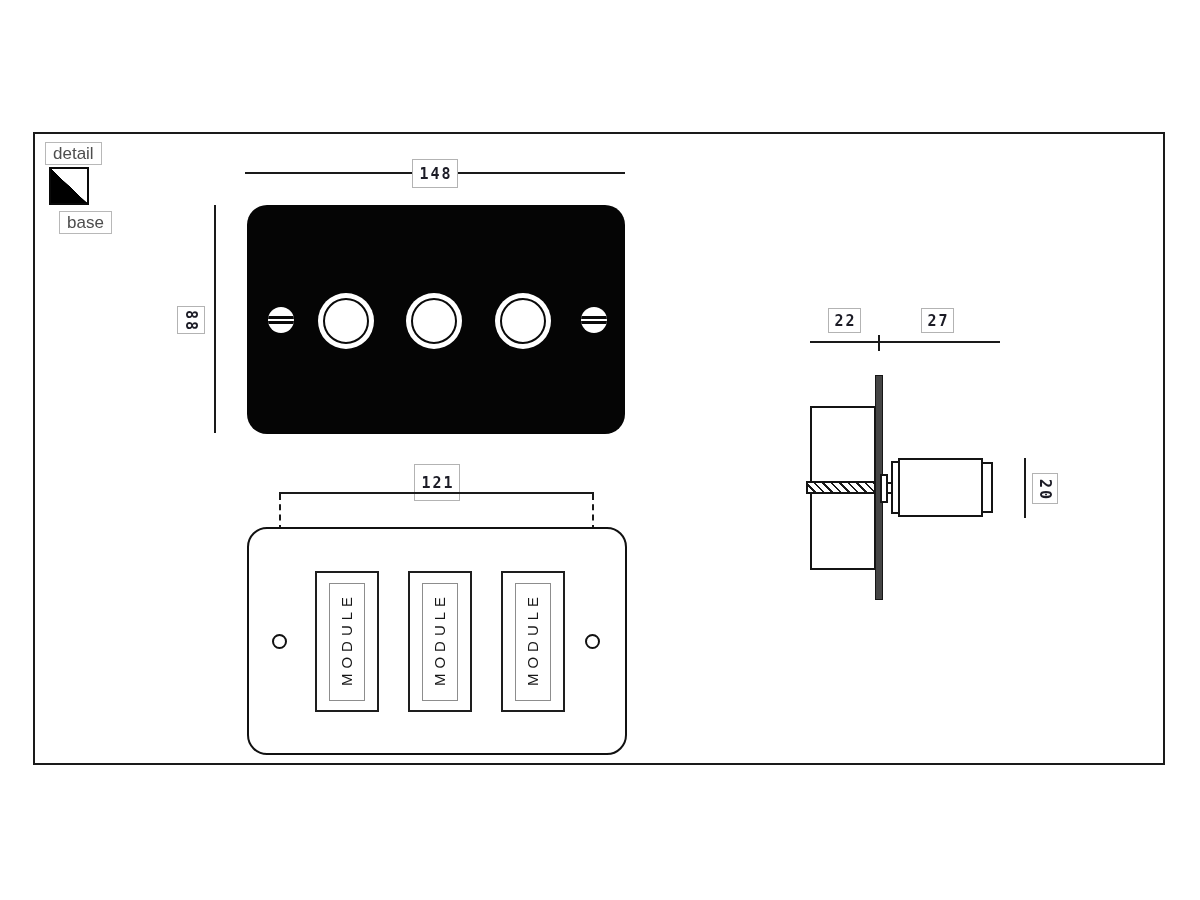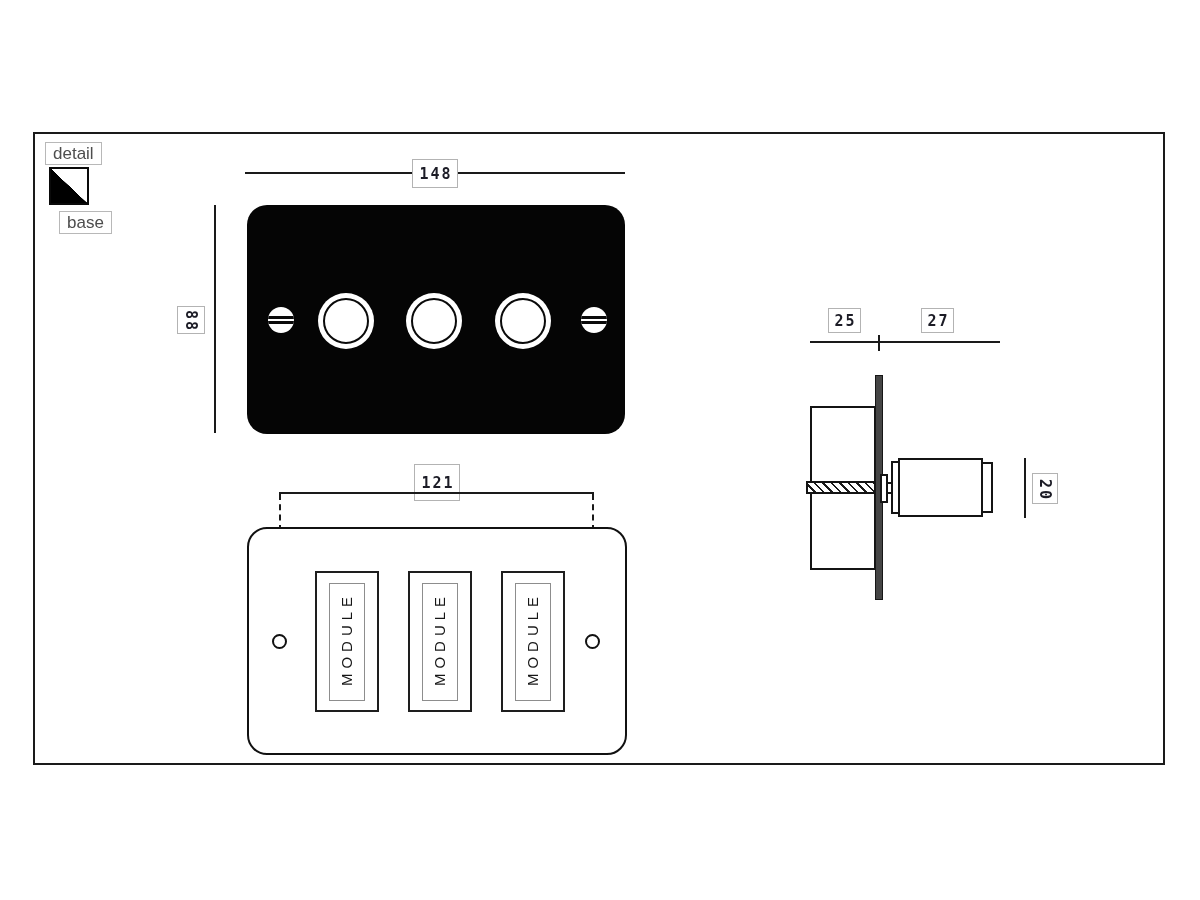--- a/index.html
+++ b/index.html
@@ -154,21 +154,21 @@
           <span>MODULE</span>
         </div>
       </div>
     </div>
 
     <div class="abs hole" style="left:272px;top:634px;"></div>
     <div class="abs hole" style="left:585px;top:634px;"></div>
   </div>
 
   <div class="group">
-    <div class="abs dim-label" style="left:828px;top:308px;width:33px;height:25px;">25</div>
+    <div class="abs dim-label" style="left:828px;top:308px;width:33px;height:25px;">22</div>
     <div class="abs dim-label" style="left:921px;top:308px;width:33px;height:25px;">27</div>
     <div class="abs hline" style="left:810px;top:341px;width:190px;"></div>
     <div class="abs vline" style="left:878px;top:335px;height:16px;"></div>
 
     <div class="abs outl" style="left:810px;top:406px;width:66px;height:164px;"></div>
     <div class="abs rod"></div>
     <div class="abs plate-side"></div>
 
     <div class="abs outl" style="left:880px;top:474px;width:8px;height:29px;"></div>
     <div class="abs outl" style="left:886px;top:482px;width:7px;height:12px;"></div>

